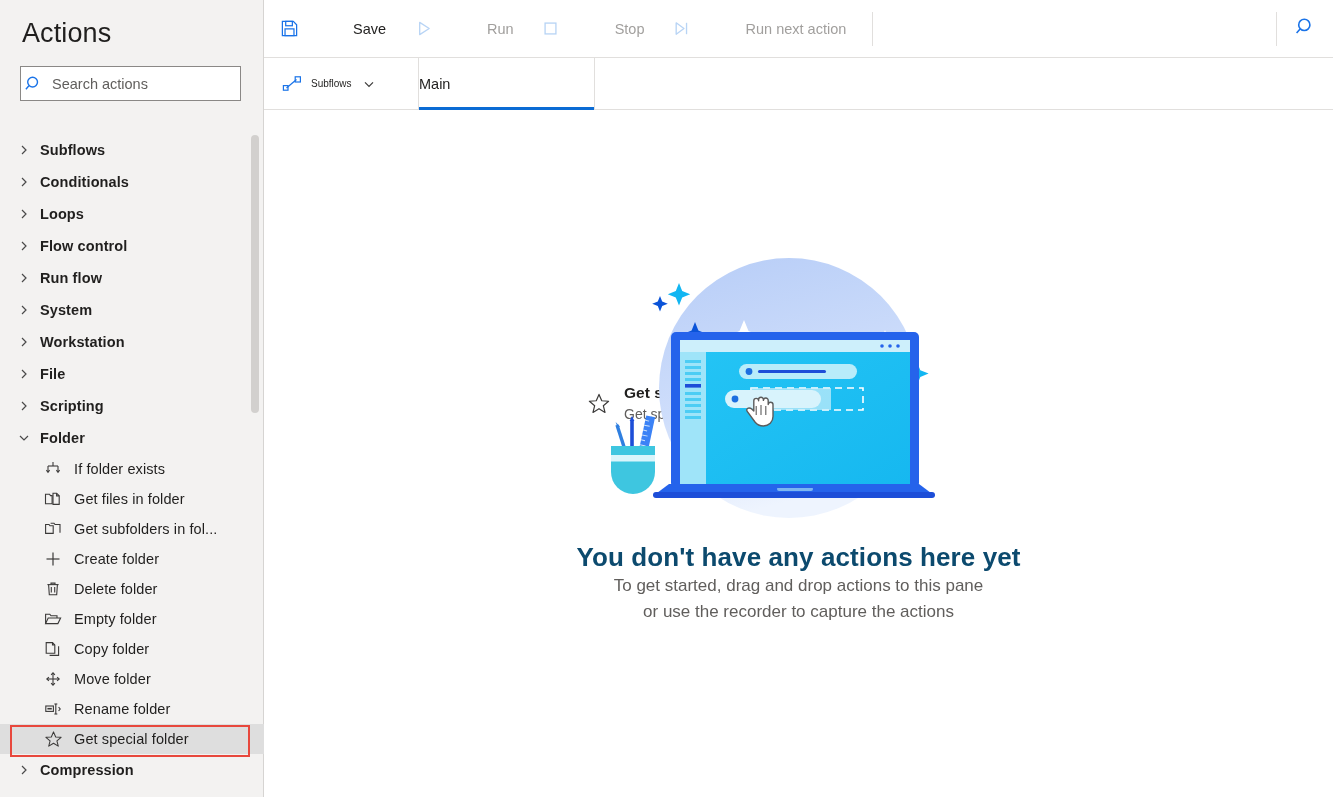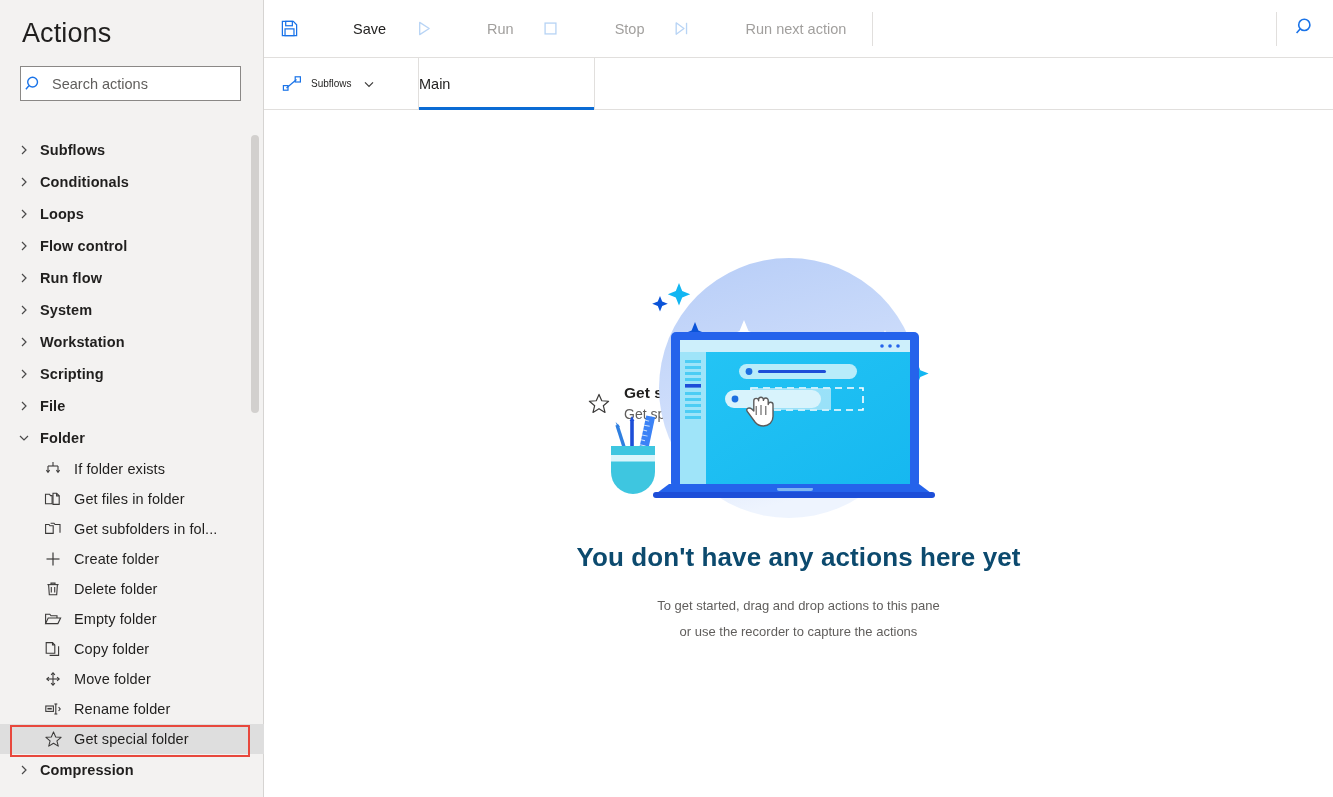--- a/index.html
+++ b/index.html
@@ -243,22 +243,21 @@
   }
   .illus { width: 400px; height: 280px; }
   .empty-title {
     margin-top: 22px;
     font-size: 26px;
     font-weight: bold;
     color: #0c4a6e;
     letter-spacing: 0.1px;
   }
   .empty-sub {
-    margin-top: 20px;
-    font-size: 13px;
+    font-size: 17px;
     color: #605e5c;
     text-align: center;
     line-height: 26px;
   }
 </style>
 </head>
 <body>
 
 <div id="app">
 
@@ -339,30 +338,30 @@
         </span>
         <span class="grp-label">Workstation</span>
       </div>
 
       <div class="node">
         <span class="chev">
           <svg width="12" height="12" viewBox="0 0 12 12">
               <polyline points="4,2 8,6 4,10" fill="none" stroke="#4a4a4a" stroke-width="1.2"></polyline>
             </svg>
         </span>
+        <span class="grp-label">File</span>
+      </div>
+
+      <div class="node">
+        <span class="chev">
+          <svg width="12" height="12" viewBox="0 0 12 12">
+              <polyline points="4,2 8,6 4,10" fill="none" stroke="#4a4a4a" stroke-width="1.2"></polyline>
+            </svg>
+        </span>
         <span class="grp-label">Scripting</span>
-      </div>
-
-      <div class="node">
-        <span class="chev">
-          <svg width="12" height="12" viewBox="0 0 12 12">
-              <polyline points="4,2 8,6 4,10" fill="none" stroke="#4a4a4a" stroke-width="1.2"></polyline>
-            </svg>
-        </span>
-        <span class="grp-label">File</span>
       </div>
 
       <div class="node">
         <span class="chev">
           <svg width="12" height="12" viewBox="0 0 12 12">
               <polyline points="2,4 6,8 10,4" fill="none" stroke="#4a4a4a" stroke-width="1.2"></polyline>
             </svg>
         </span>
         <span class="grp-label">Folder</span>
       </div>

